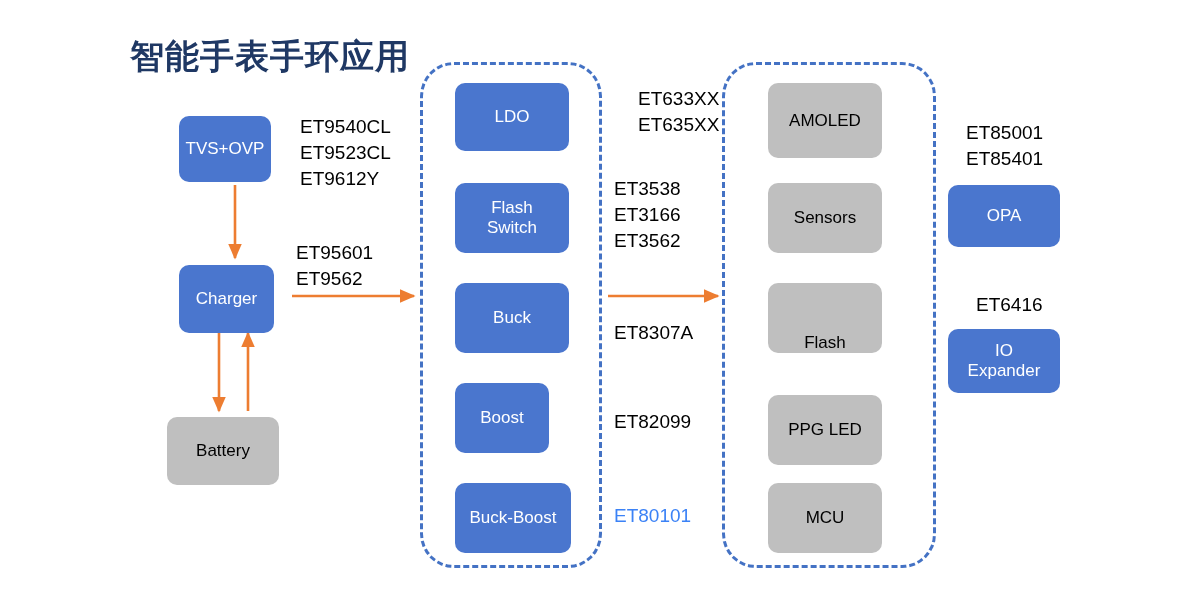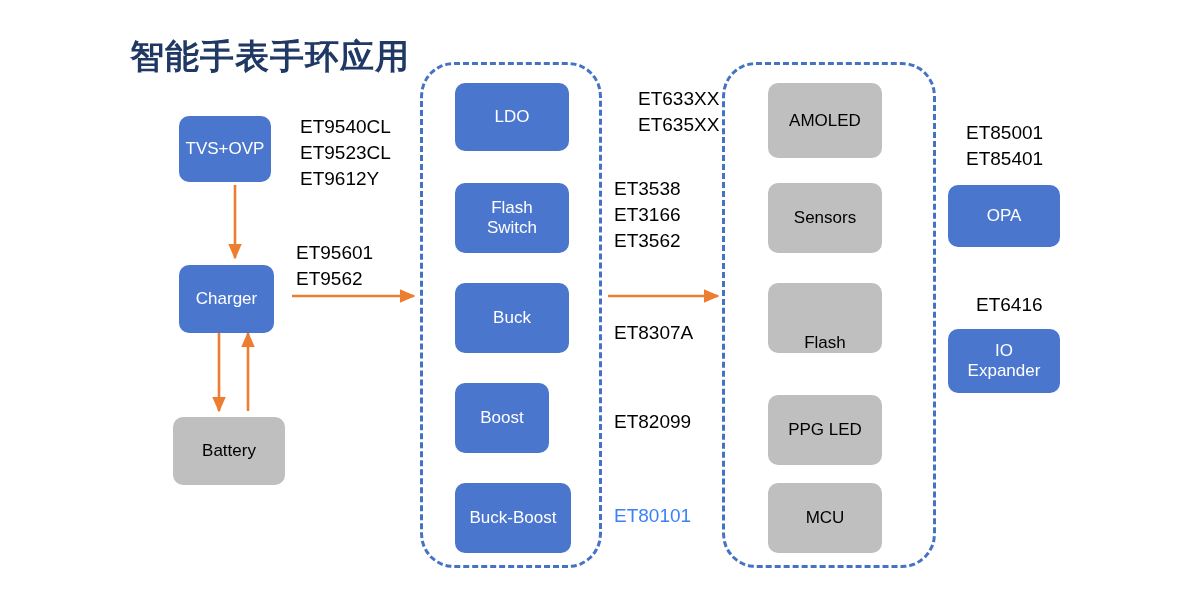--- a/index.html
+++ b/index.html
@@ -112,21 +112,21 @@
   <div class="dashed-group" style="left:722px; top:62px; width:214px; height:506px;"></div>
 
   <div class="block blue" style="left:179px; top:116px; width:92px; height:66px;">
     <span class="blk-label">TVS+OVP</span>
   </div>
 
   <div class="block blue" style="left:179px; top:265px; width:95px; height:68px;">
     <span class="blk-label">Charger</span>
   </div>
 
-  <div class="block grey" style="left:173px; top:417px; width:112px; height:68px;">
+  <div class="block grey" style="left:167px; top:417px; width:112px; height:68px;">
     <span class="blk-label">Battery</span>
   </div>
 
   <div class="parts" style="left:300px; top:114px;">ET9540CL
 ET9523CL
 ET9612Y</div>
 
   <div class="parts" style="left:296px; top:240px;">ET95601
 ET9562</div>
 

